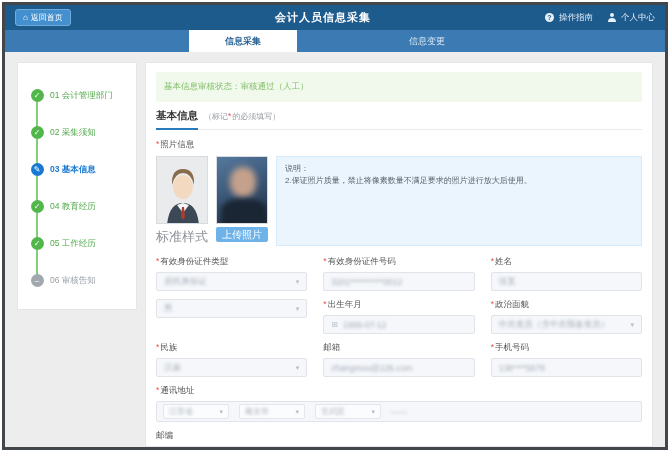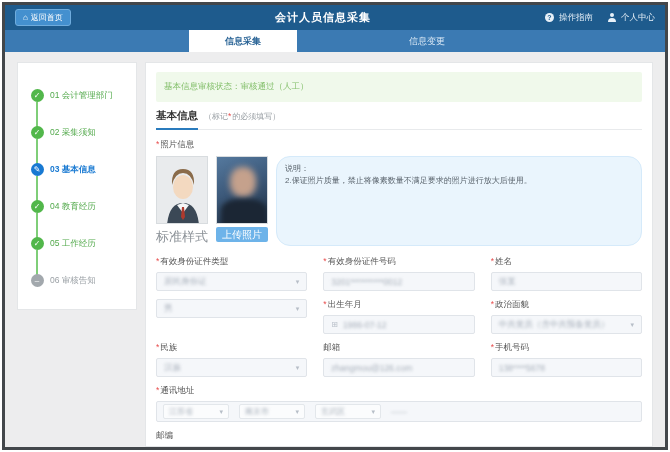--- a/index.html
+++ b/index.html
@@ -54,21 +54,21 @@
 
   .plabel { font-size:8.5px; color:#555; margin-bottom:5px; }
   .photo-row { display:flex; margin-bottom:10px; }
   .photo-box { width:52px; display:flex; flex-direction:column; align-items:center; }
   .photo-frame { width:52px; height:68px; border:1px solid #d8dcdf; overflow:hidden; background:#e8eaec; }
   .photo-cap { font-size:13px; color:#8b9197; margin-top:4px; }
   .upload-btn { margin-top:3px; width:52px; height:15px; background:#6db3e9; color:#fff; font-size:10px; border:none; border-radius:2px; cursor:pointer; }
   .uploaded { position:relative; background:linear-gradient(155deg,#55799e 0%,#3d5a7b 45%,#1f2f42 100%); }
   .uploaded::before { content:""; position:absolute; left:13px; top:10px; width:26px; height:30px; border-radius:45%; background:#c5a18c; filter:blur(3px); }
   .uploaded::after { content:""; position:absolute; left:4px; bottom:-4px; width:46px; height:28px; border-radius:40% 40% 0 0; background:#1b2634; filter:blur(2.5px); }
-  .photo-note { flex:1; margin-left:8px; background:#eaf5fd; border:1px solid #d5eafa; border-radius:14px; padding:6px 8px; font-size:8px; color:#5a646d; line-height:1.55; }
+  .photo-note { flex:1; margin-left:8px; background:#eaf5fd; border:1px solid #d5eafa; border-radius:0; padding:6px 8px; font-size:8px; color:#5a646d; line-height:1.55; }
   .rednote { color:#f0403c; }
 
   .frow { display:flex; gap:16px; margin-bottom:8px; }
   .fcol { flex:1; min-width:0; }
   .flabel { font-size:8.5px; color:#555; margin-bottom:4px; white-space:nowrap; }
   .ibox { height:19px; background:#f5f7fa; border:1px solid #e0e4e9; border-radius:2px; display:flex; align-items:center; padding:0 7px; font-size:8.5px; color:#a7afba; overflow:hidden; white-space:nowrap; }
   .ibox .val { flex:1; overflow:hidden; text-overflow:ellipsis; }
   .masked { filter:blur(1.4px); }
   .caret { color:#b7bec7; font-size:7px; margin-left:4px; }
   .calicon { color:#b7bec7; font-size:8px; margin-right:5px; }

